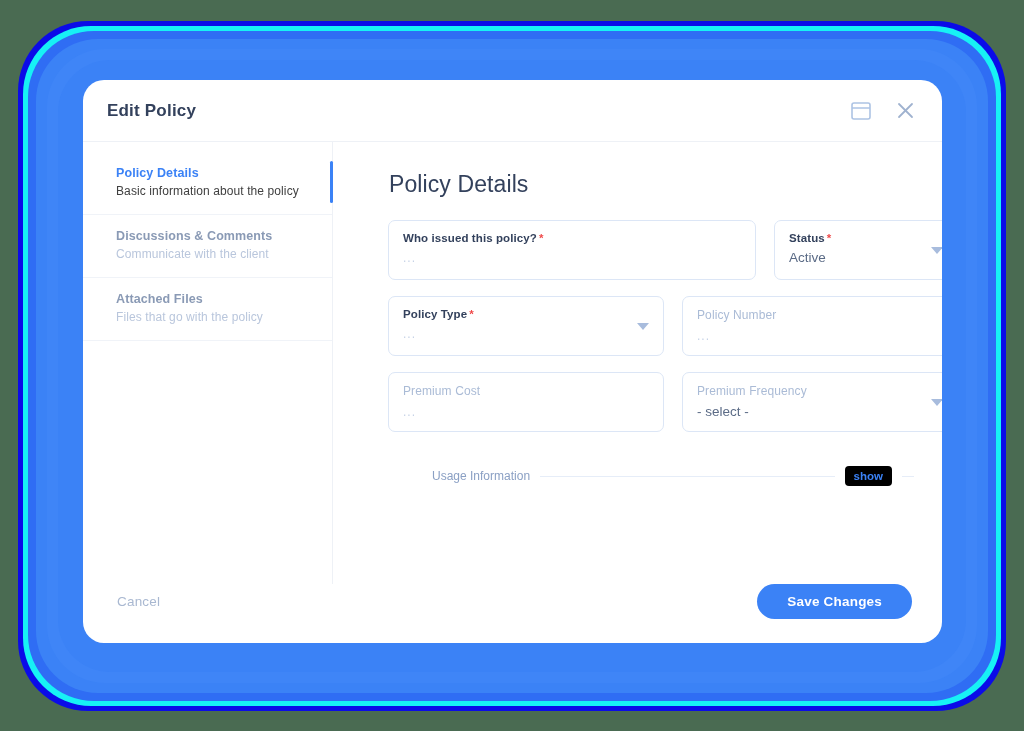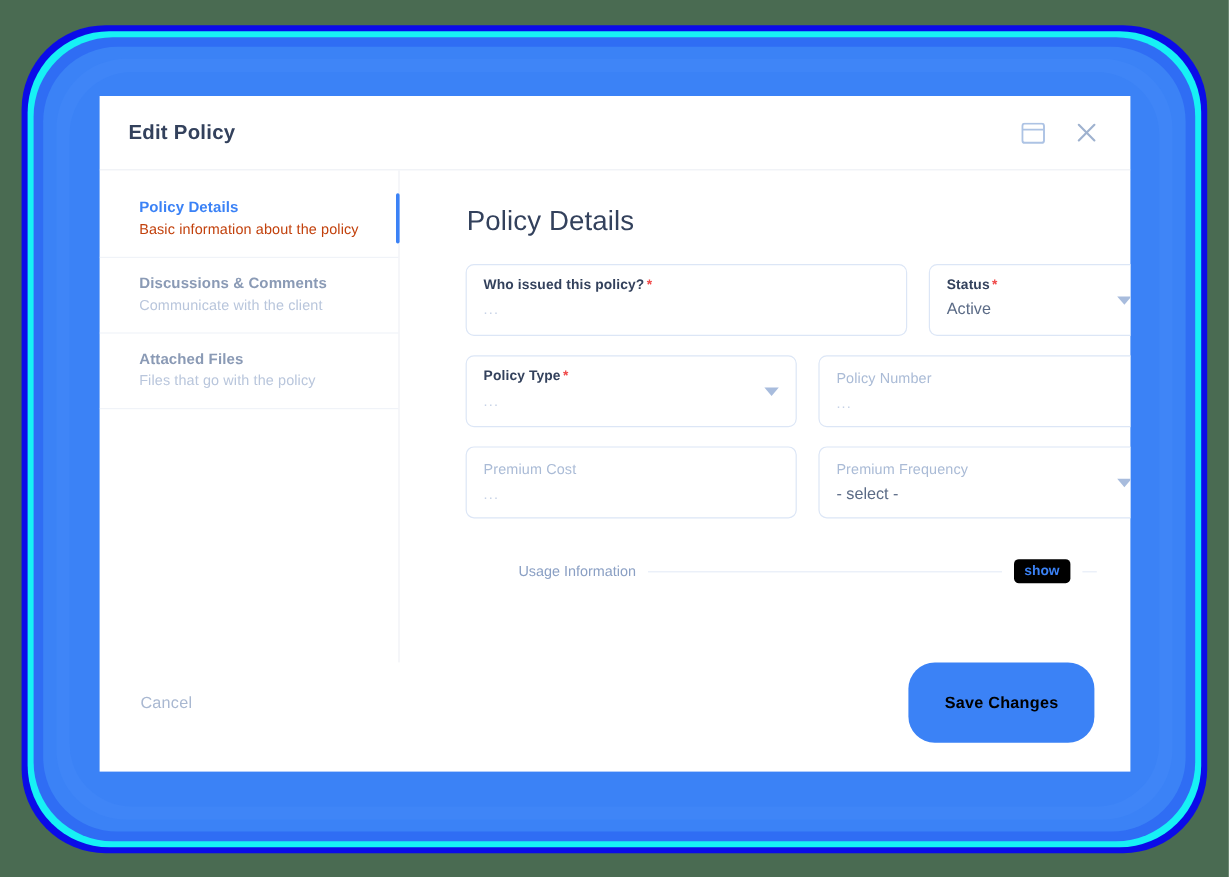--- a/index.html
+++ b/index.html
@@ -55,21 +55,21 @@
     background: #3b82f6;
     border-radius: 52px;
   }
 
   
   .card {
     position: absolute;
     left: 83px; top: 80px;
     width: 859px; height: 563px;
     background: #ffffff;
-    border-radius: 0;
+    border-radius: 21px;
     overflow: hidden;
     display: flex;
     flex-direction: column;
   }
 
   
   .card-header {
     height: 62px;
     flex: 0 0 62px;
     display: flex;
@@ -127,21 +127,21 @@
     color: #8a9ab5;
     margin-bottom: 4px;
     letter-spacing: 0.1px;
   }
   .side-item-sub {
     font-size: 12px;
     color: #b9c6dc;
     letter-spacing: 0.1px;
   }
   .side-item.active .side-item-title { color: #3b82f6; }
-  .side-item.active .side-item-sub { color: #c2410c; }
+  .side-item.active .side-item-sub { color: #404040; }
   .side-item.active .active-bar {
     position: absolute;
     right: -1px; top: 9px;
     width: 3px; height: 42px;
     background: #3b82f6;
     border-radius: 2px;
   }
 
   
   .main {
@@ -261,26 +261,26 @@
     font-size: 13.5px;
     color: #a9b8d1;
     background: none;
     border: none;
     cursor: pointer;
     padding: 6px 4px;
     letter-spacing: 0.2px;
   }
   .btn-save {
     background: #3b82f6;
-    color: #000000;
+    color: #ffffff;
     font-size: 13.5px;
     font-weight: bold;
     border: none;
     border-radius: 22px;
-    padding: 26px 30px;
+    padding: 10px 30px;
     cursor: pointer;
     letter-spacing: 0.2px;
   }
 </style>
 </head>
 <body>
 
 <div class="glow-stack">
   <div class="ring ring-outer-deep"></div>
   <div class="ring ring-cyan"></div>

